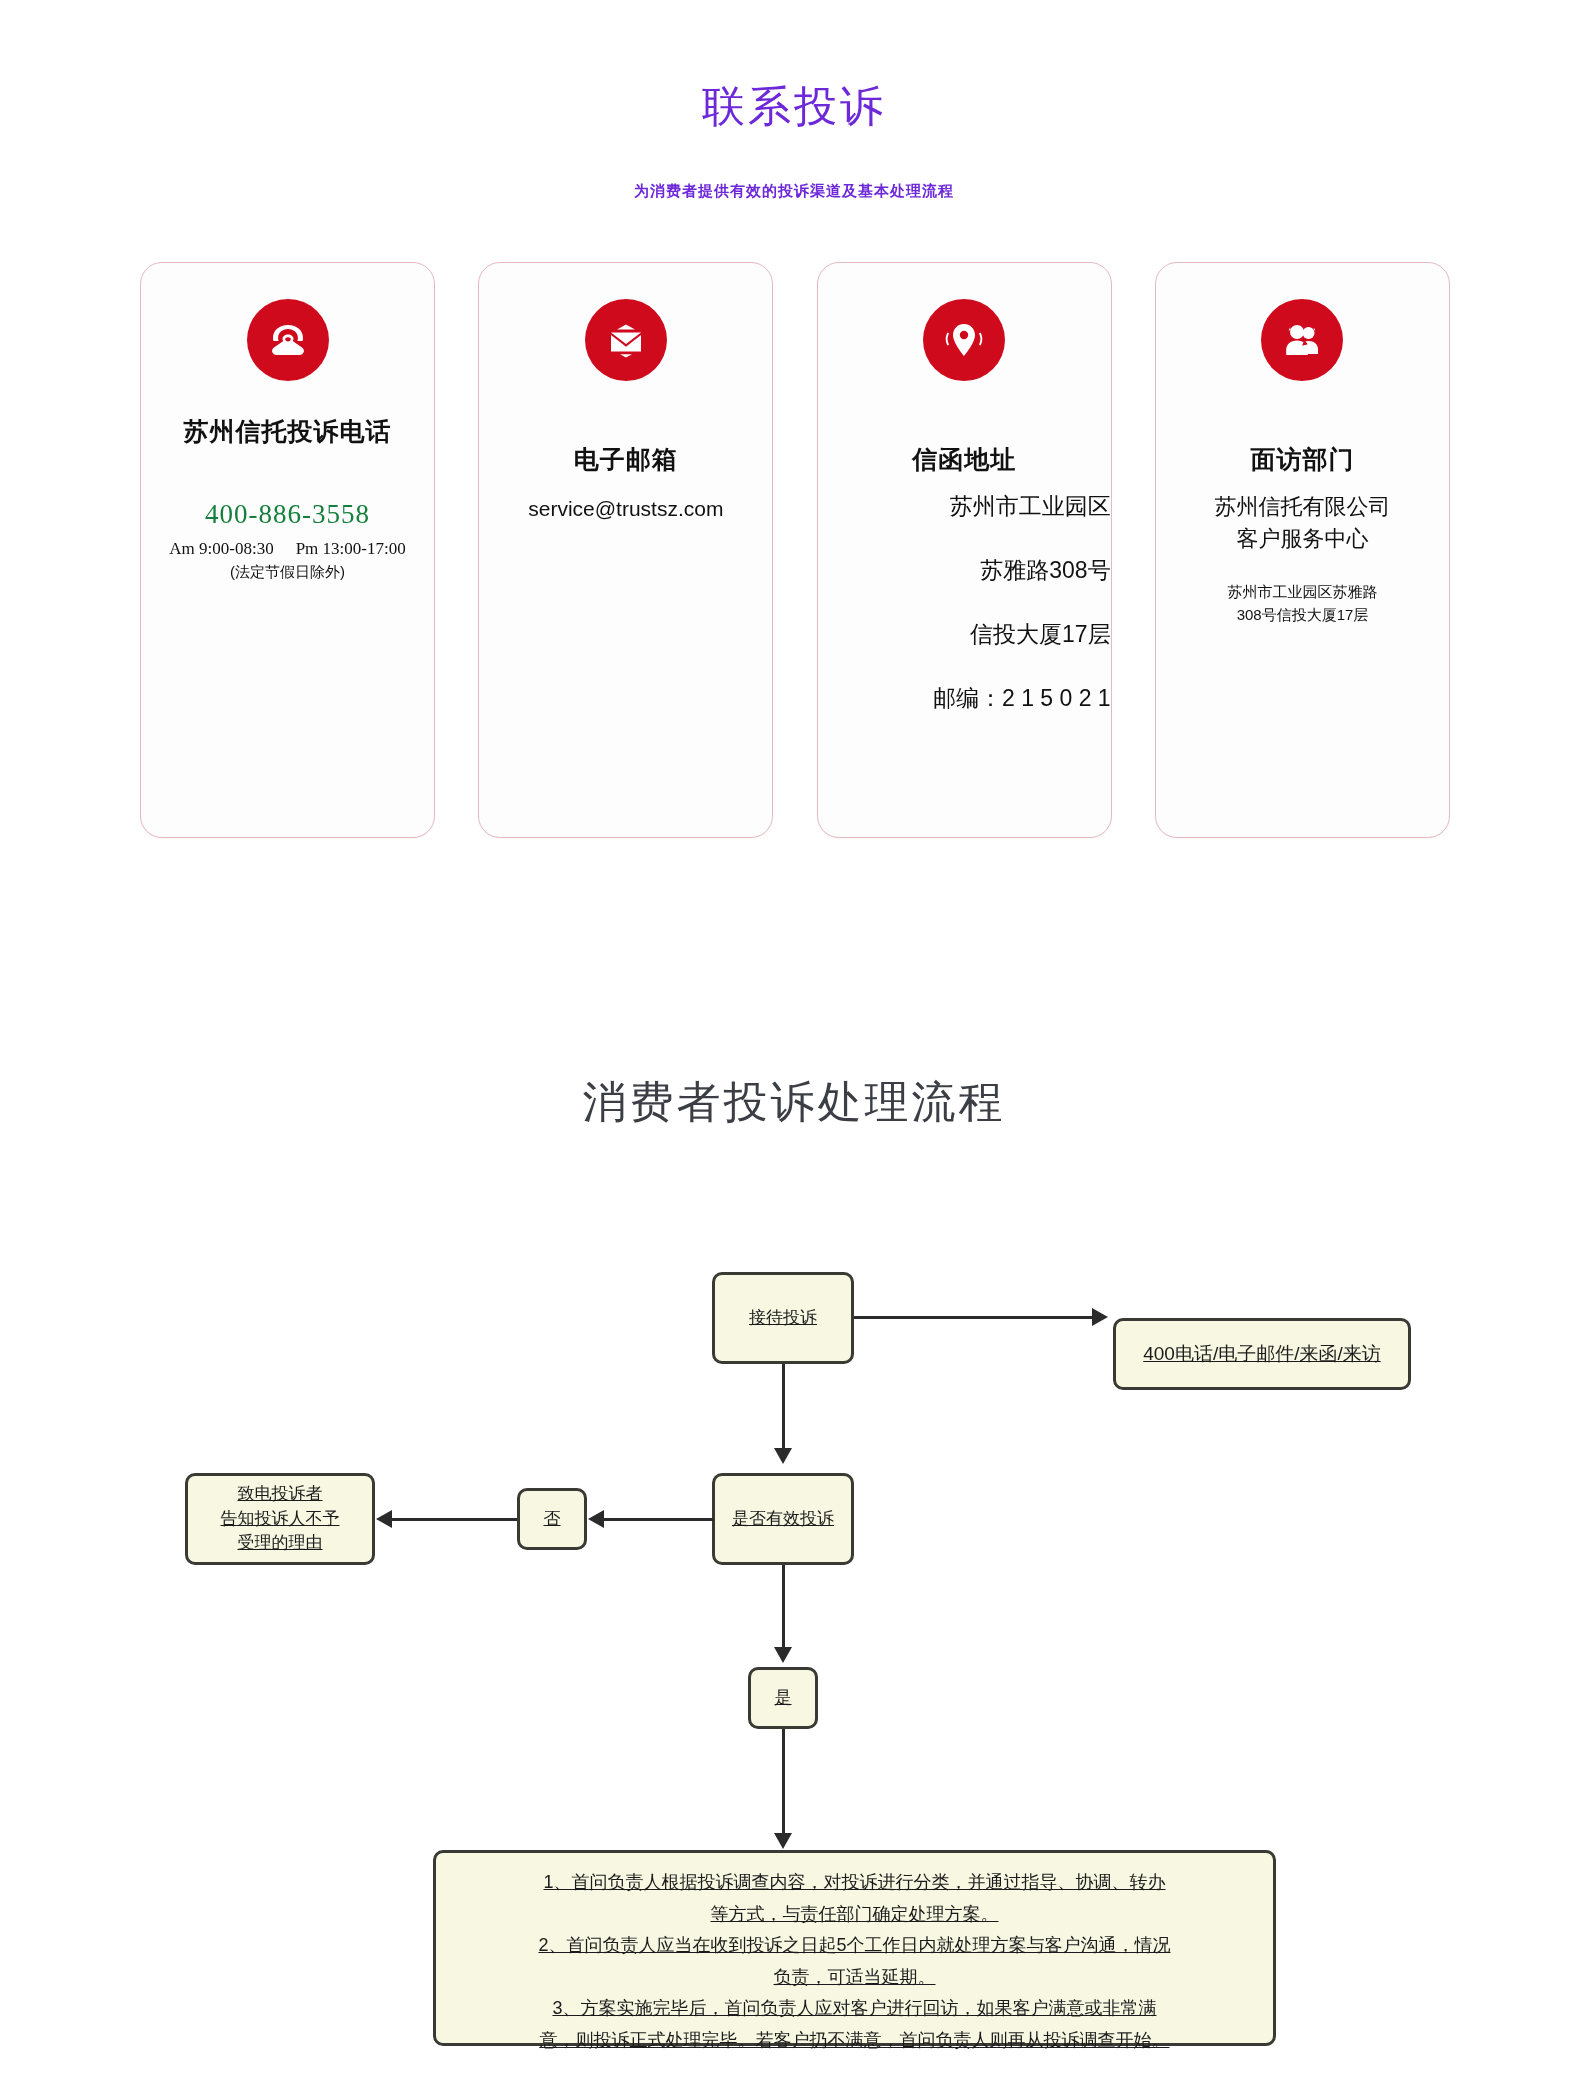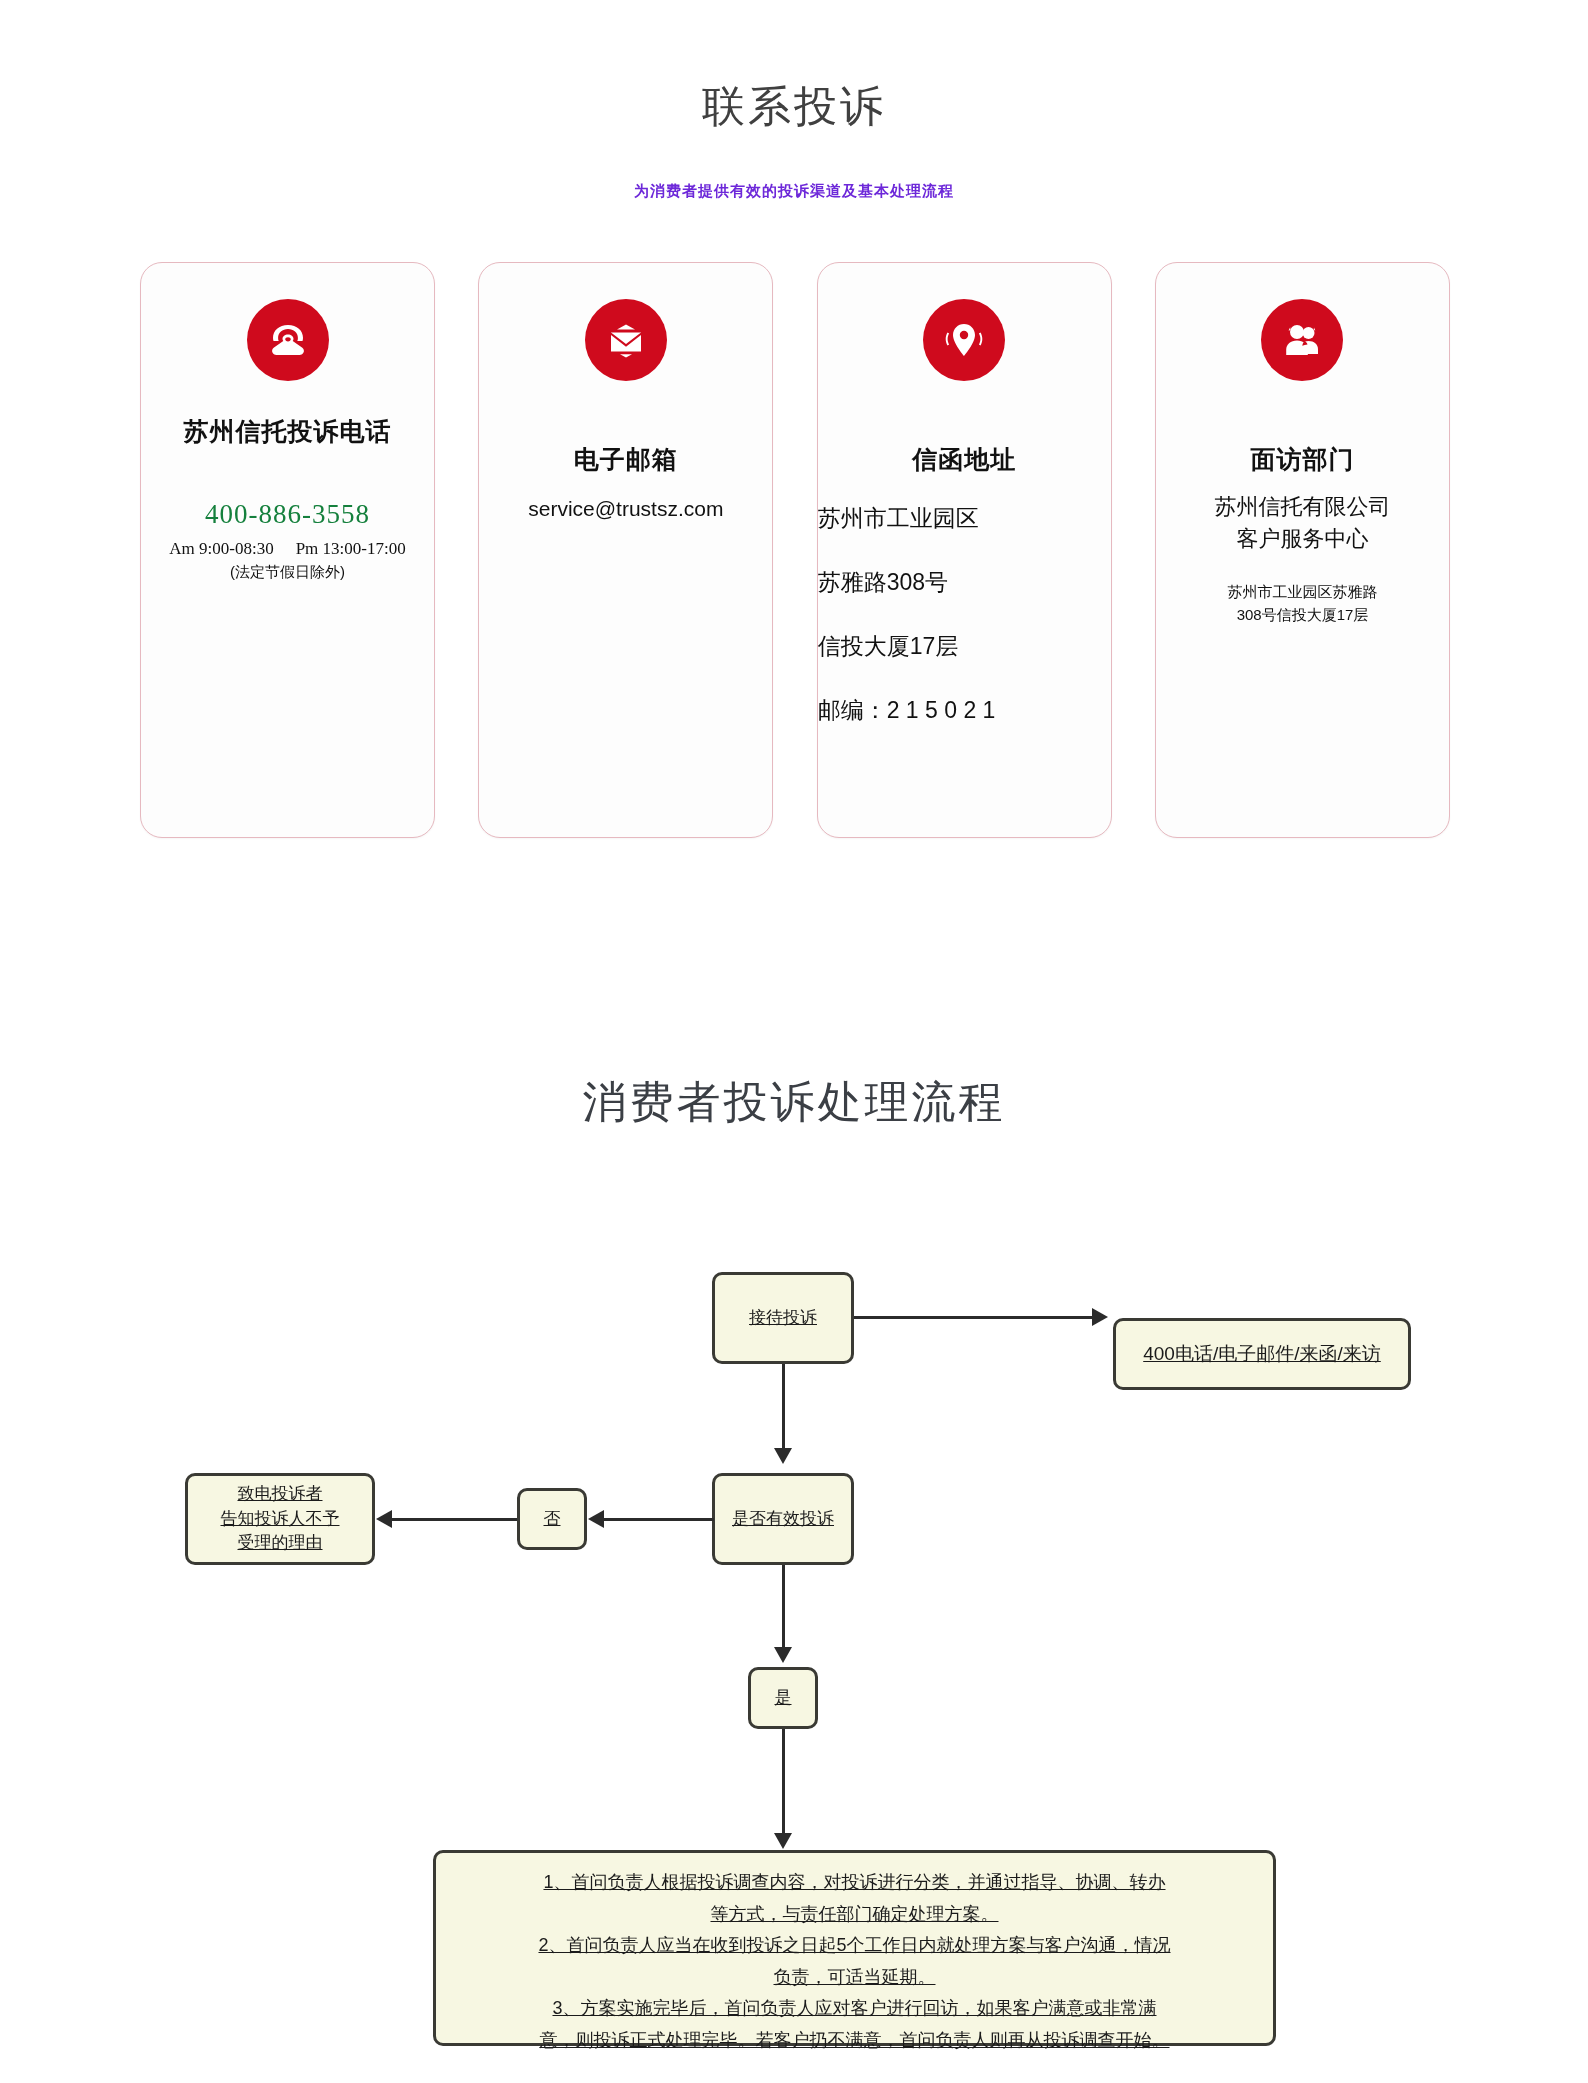--- a/index.html
+++ b/index.html
@@ -18,21 +18,21 @@
 
   
   .page-title {
     position: absolute;
     left: 0; right: 0;
     top: 78px;
     text-align: center;
     font-family: "Liberation Serif", "DejaVu Serif", serif;
     font-size: 43px;
     letter-spacing: 3px;
-    color: #404040;
+    color: #6d28d9;
     font-weight: 400;
   }
   .page-subtitle {
     position: absolute;
     left: 0; right: 0;
     top: 182px;
     text-align: center;
     font-family: "Liberation Serif", "DejaVu Serif", serif;
     font-size: 15px;
     font-weight: bold;
@@ -114,24 +114,23 @@
     position: absolute; left: 0; right: 0; top: 234px;
     text-align: center;
     font-size: 21px;
     color: #111;
   }
 
   
   .c3 .card-title { top: 180px; }
   .c3 .addr-line {
     position: absolute; left: 0; right: 0;
-    text-align: left;
+    text-align: right;
     font-size: 23px;
     color: #111;
-    margin-top: 12px;
   }
   .c3 .l1 { top: 228px; }
   .c3 .l2 { top: 292px; }
   .c3 .l3 { top: 356px; }
   .c3 .l4 { top: 420px; }
 
   
   .c4 .card-title { top: 180px; }
   .c4 .org {
     position: absolute; left: 0; right: 0; top: 228px;

